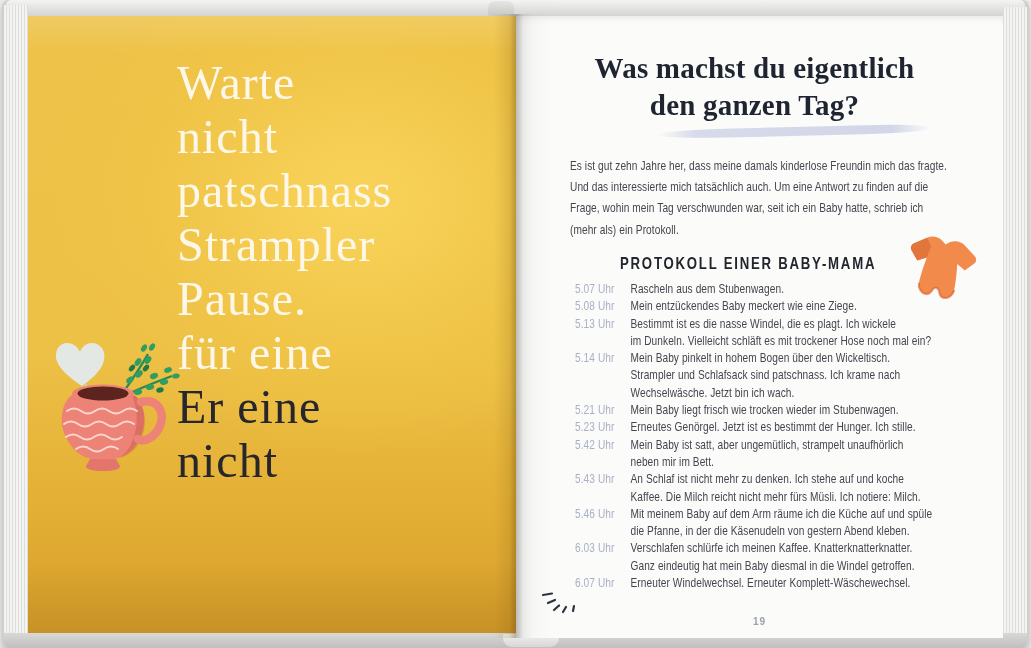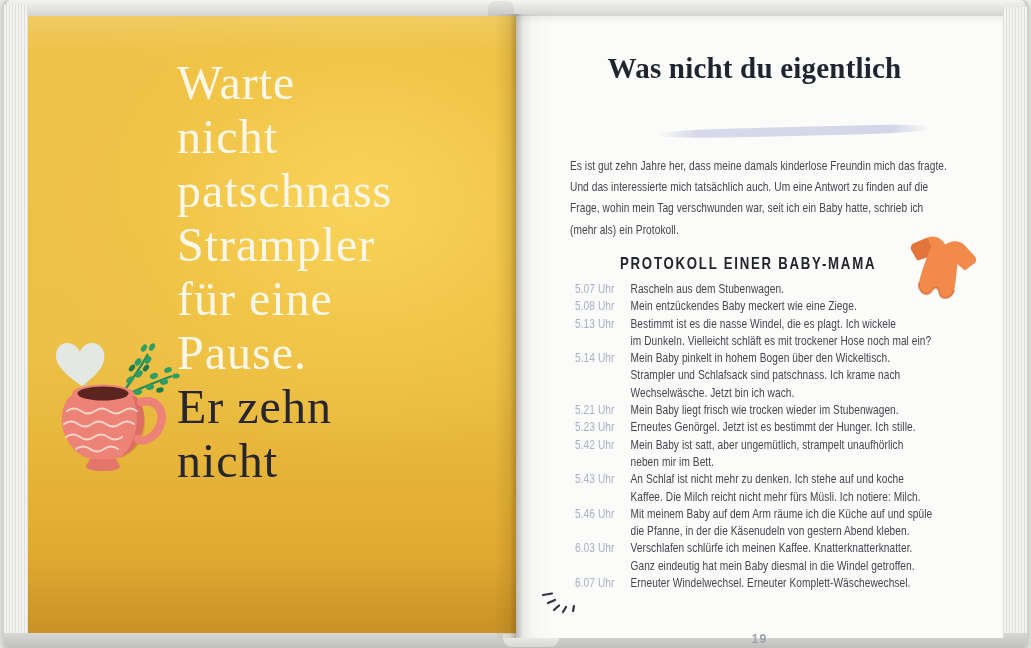--- a/index.html
+++ b/index.html
@@ -62,22 +62,22 @@
     transform:scaleX(0.80); transform-origin:0 0; margin:0;
     font-size:16.5px; font-weight:700; letter-spacing:2.2px; color:#23252e; }
   .onesie-svg { position:absolute; left:388px; top:219px; transform:rotate(12deg); }
   .timeline { position:absolute; left:59px; top:264px;
     transform:scaleX(0.75); transform-origin:0 0;
     font-size:13.5px; line-height:17.3px; color:#43454f; letter-spacing:0.1px; }
   .tl-row { display:flex; }
   .tl-time { flex:0 0 62px; margin-right:12px; color:#a9afc6; }
   .tl-body div { white-space:nowrap; }
   .sparkle-svg { position:absolute; left:24px; top:566px; }
-  .page-number { position:absolute; left:0; right:0; top:616px; text-align:center;
-    font-size:12px; color:#9aa0ac; letter-spacing:1px;font-weight:bold; }
+  .page-number { position:absolute; left:0; right:0; top:600px; text-align:center;
+    font-size:10px; color:#9aa0ac; letter-spacing:1px;font-weight:bold; }
 </style>
 </head>
 <body>
 
 <div class="stage">
 
   <div class="book-cover"></div>
   <div class="top-edge">
     <div class="bookmark-nub nub-a"></div>
     <div class="bookmark-nub nub-b"></div>
@@ -88,25 +88,25 @@
     <div class="spine-notch"></div>
   </div>
 
   <div class="page-left">
     <div class="quote">
       <div class="quote-white">
           <div>Warte</div>
           <div>nicht</div>
           <div>patschnass</div>
           <div>Strampler</div>
+          <div>Pause.</div>
           <div>für eine</div>
-          <div>Pause.</div>
         </div>
       <div class="quote-dark">
-          <div>Er zehn</div>
+          <div>Er eine</div>
           <div>nicht</div>
         </div>
     </div>
 
     <svg class="mug-svg" width="160" height="140" viewBox="0 0 160 140">
 
       <g>
         <path d="M40,52 C22,40 10,28 15,16 C19,6 33,7 38,18 C42,7 56,6 61,16 C66,28 57,40 40,52 Z" fill="#e3e8e5"></path>
         <path d="M44,50 C40,57 48,60 45,67" stroke="#c8cdc7" stroke-width="2" fill="none" stroke-linecap="round"></path>
       </g>
@@ -151,21 +151,22 @@
           <path d="M34,115 q 7,-5 14,0 t 14,0 t 14,0"></path>
         </g>
 
         <path d="M48,125 L74,125 L78,132 Q78,137 61,137 Q44,137 44,132 Z" fill="#e4756b"></path>
       </g>
     </svg>
   </div>
 
   <div class="page-right">
     <h1 class="title">
-      <span>Was nicht du eigentlich</span><br>
+      <span>Was machst du eigentlich</span><br>
+      <span>den ganzen Tag?</span>
     </h1>
     <div class="underline-swoosh"></div>
 
     <div class="intro">
         <div>Es ist gut zehn Jahre her, dass meine damals kinderlose Freundin mich das fragte.</div>
         <div>Und das interessierte mich tatsächlich auch. Um eine Antwort zu finden auf die</div>
         <div>Frage, wohin mein Tag verschwunden war, seit ich ein Baby hatte, schrieb ich</div>
         <div>(mehr als) ein Protokoll.</div>
       </div>
 

